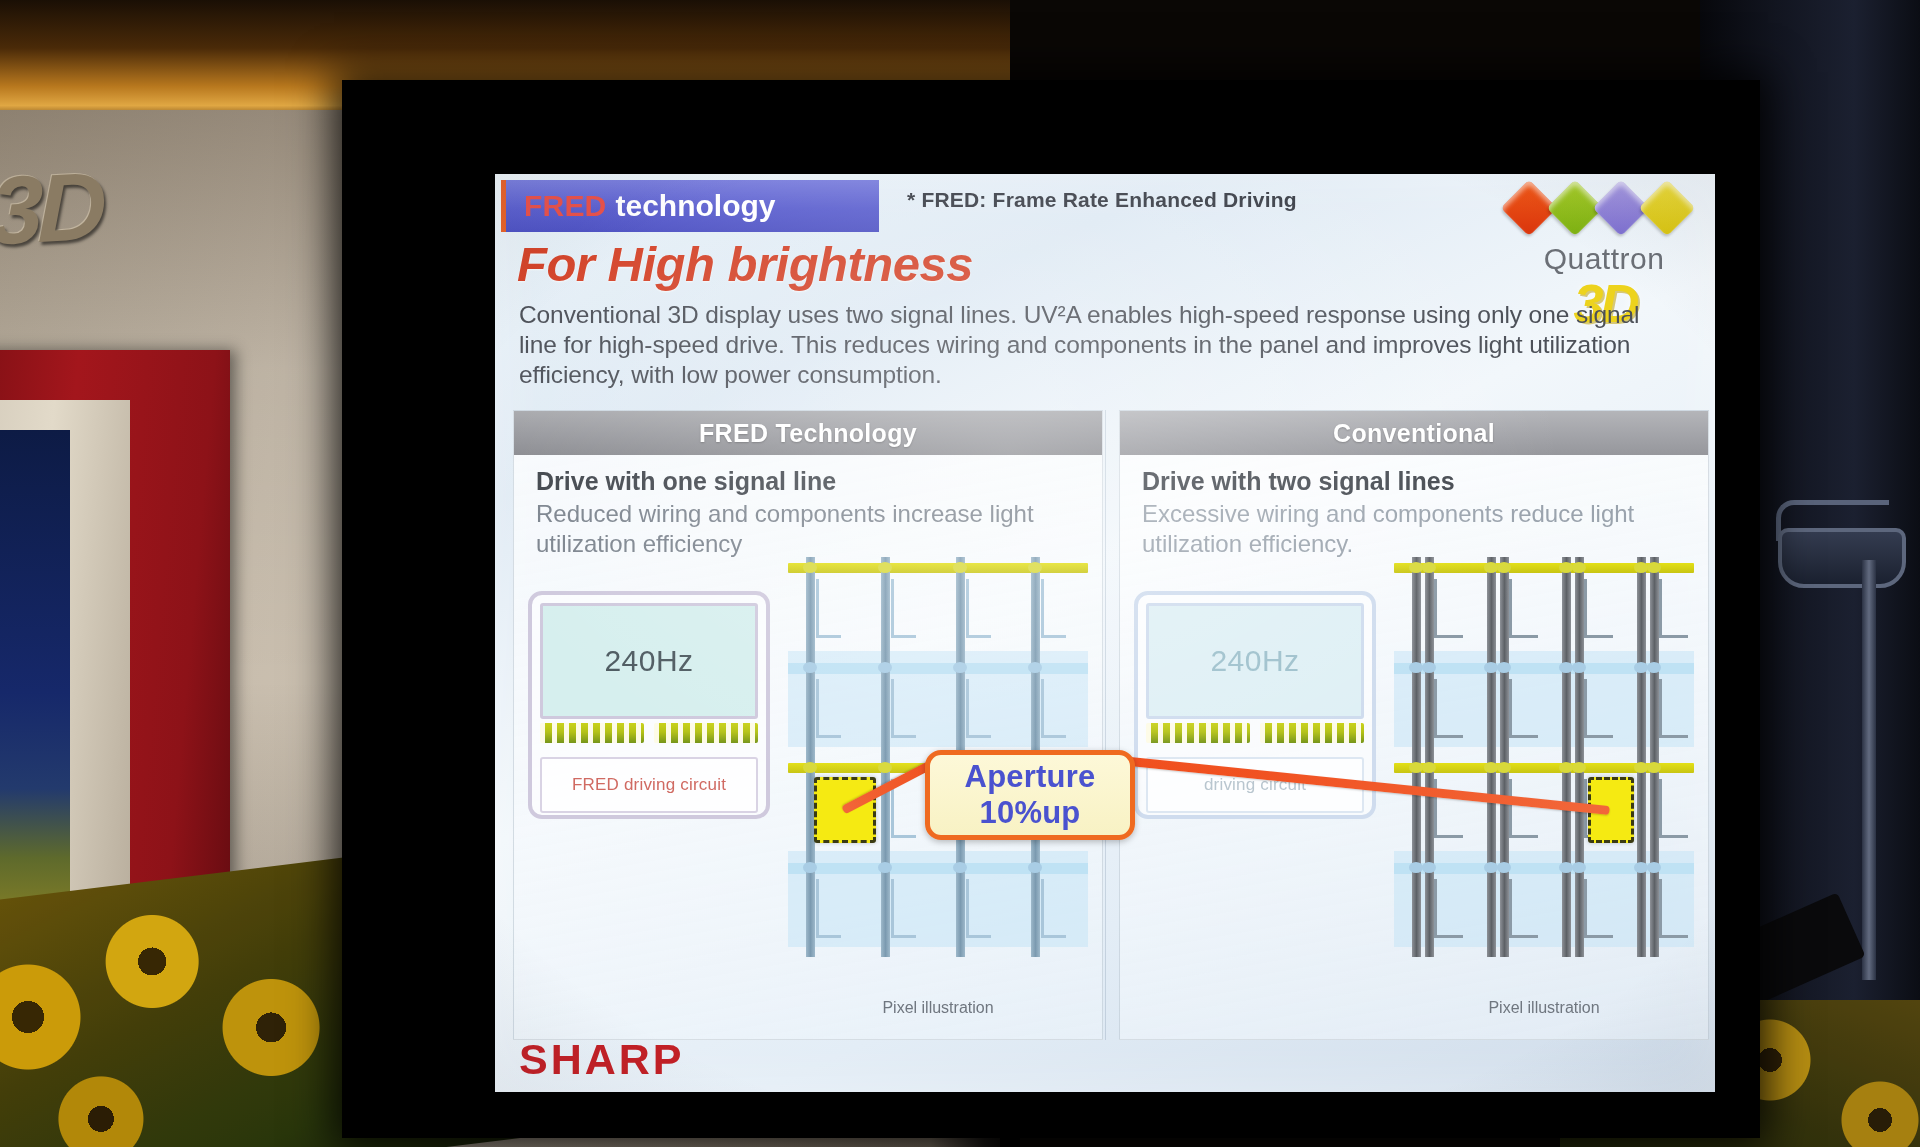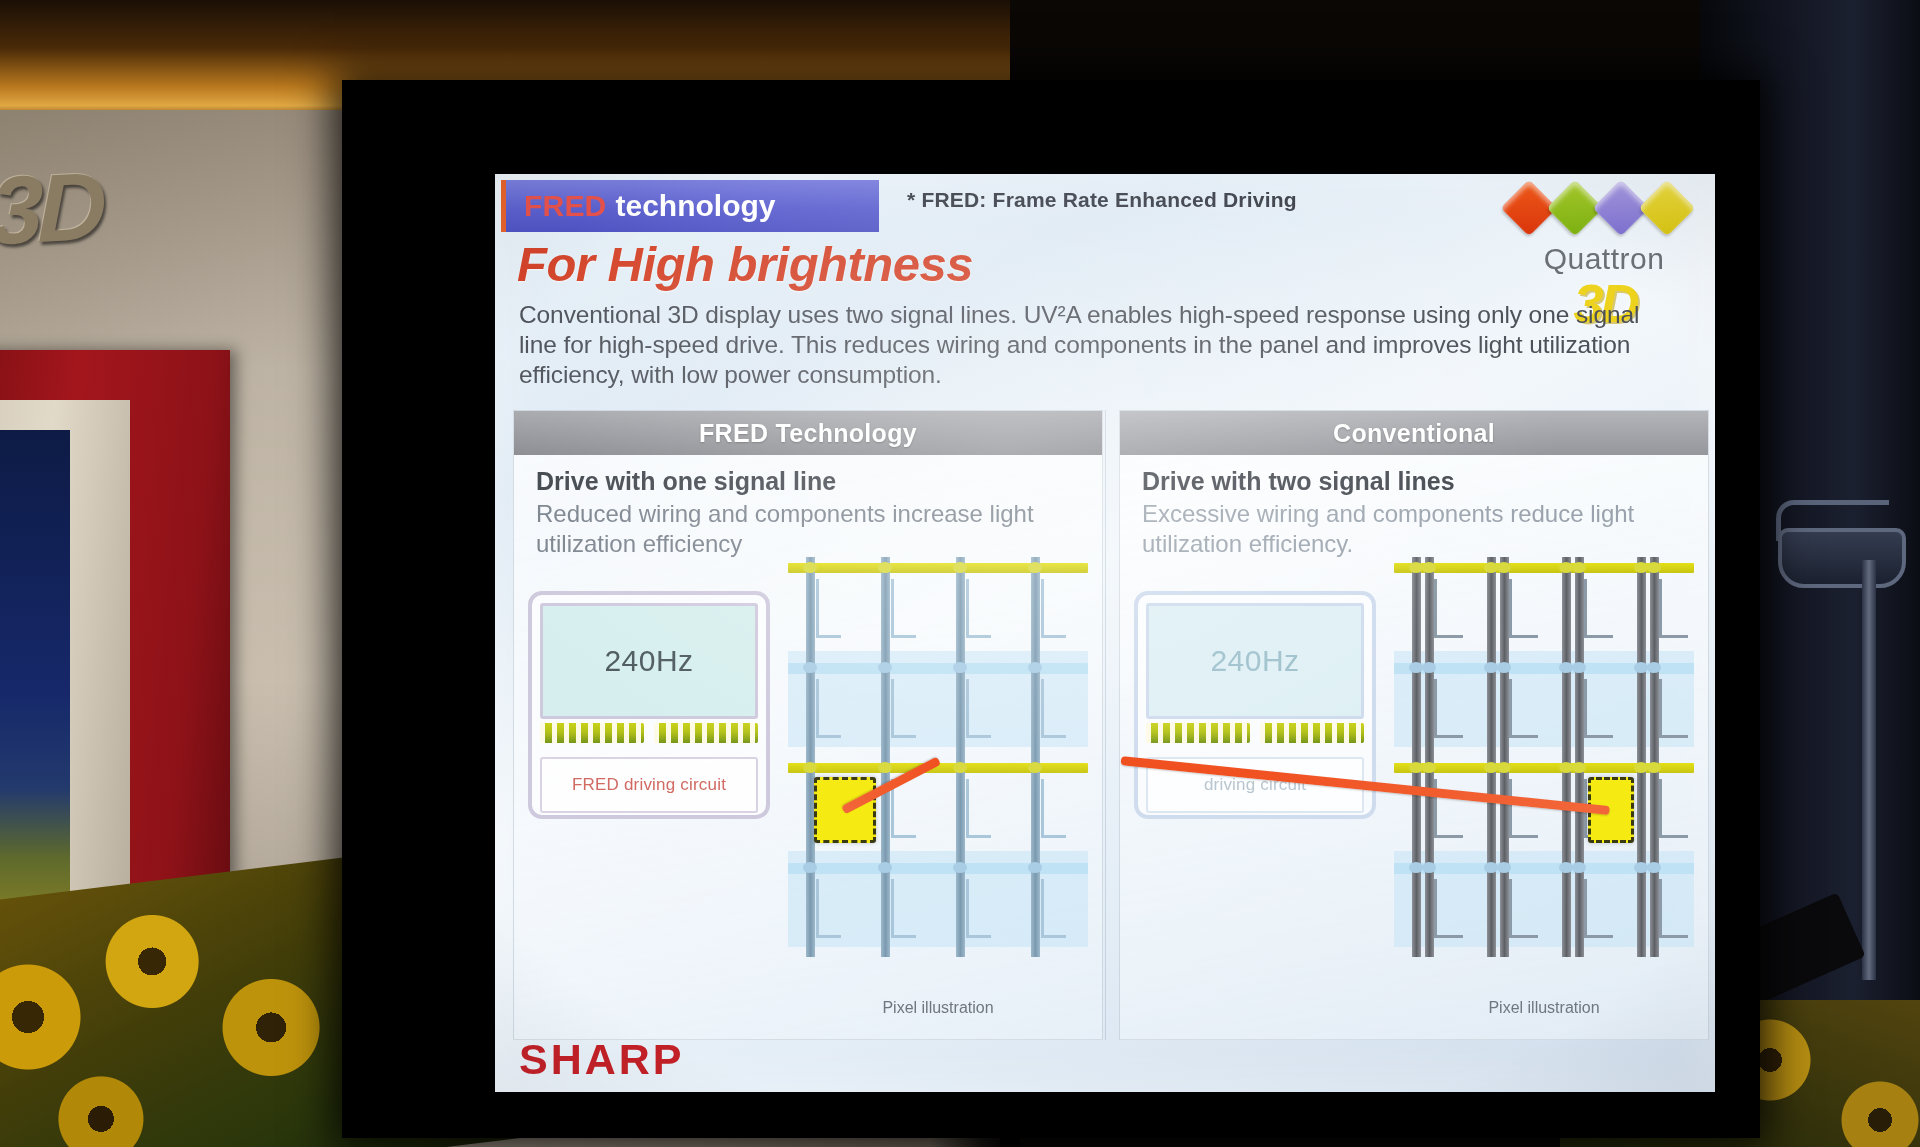--- a/index.html
+++ b/index.html
@@ -381,20 +381,24 @@
               <div class="node blue" style="left: 240px; top: 305px;"></div>
               <div class="node blue" style="left: 253px; top: 305px;"></div>
               <div class="aperture" style="left: 194px; top: 220px; width: 40px; height: 60px;"></div>
             <div class="grid-cap">Pixel illustration</div>
           </div>
         </div>
 
         <div class="arrow" id="arrow-left" style="left: 444px; top: 582px; width: 108.24px; transform: rotate(152.488deg);"></div>
         <div class="arrow" id="arrow-right" style="left: 626px; top: 582px; width: 490.555px; transform: rotate(5.85006deg);"></div>
 
+        <div class="callout">
+          <div>Aperture</div>
+          <div>10%up</div>
+        </div>
 
         <div class="sharp">SHARP</div>
 
         <div class="glow"></div>
       </div>
 
     </div>
   </div>
 </div>
 

